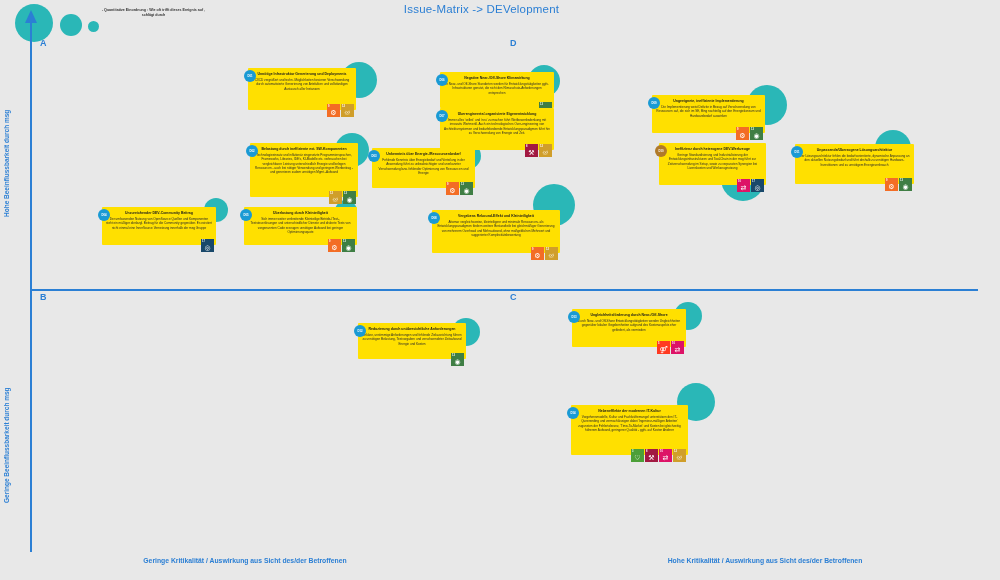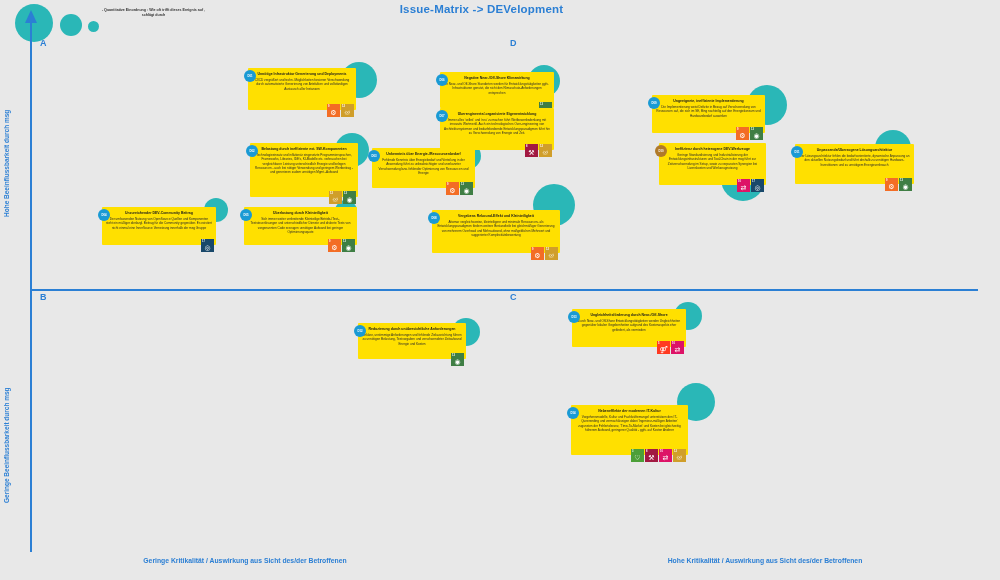--- a/index.html
+++ b/index.html
@@ -11,21 +11,21 @@
   }
   .axis-v{position:absolute;left:30px;top:22px;width:2px;height:530px;background:#2b7fd4;}
   .axis-h{position:absolute;left:30px;top:289px;width:948px;height:2px;background:#2b7fd4;}
   .arrow-up{
     position:absolute;left:25px;top:10px;width:0;height:0;
     border-left:6px solid transparent;border-right:6px solid transparent;
     border-bottom:13px solid #2b7fd4;
   }
   .title{
     position:absolute;left:0;top:3px;width:963px;text-align:center;
-    font-size:11.5px;font-weight:bold;color:#2b7fd4;letter-spacing:.2px;
+    font-size:11.5px;font-weight:normal;color:#2b7fd4;letter-spacing:.2px;
   }
   .legend{position:absolute;left:10px;top:2px;width:250px;height:35px;}
   .legend .bub{position:absolute;border-radius:50%;background:#2ab7b7;}
   .legend .b1{left:5px;top:2px;width:38px;height:38px;}
   .legend .b2{left:50px;top:12px;width:22px;height:22px;}
   .legend .b3{left:78px;top:19px;width:11px;height:11px;}
   .legend-txt{
     position:absolute;left:86px;top:6px;width:115px;text-align:center;
     font-size:3.6px;font-weight:bold;line-height:1.5;color:#333;
   }

